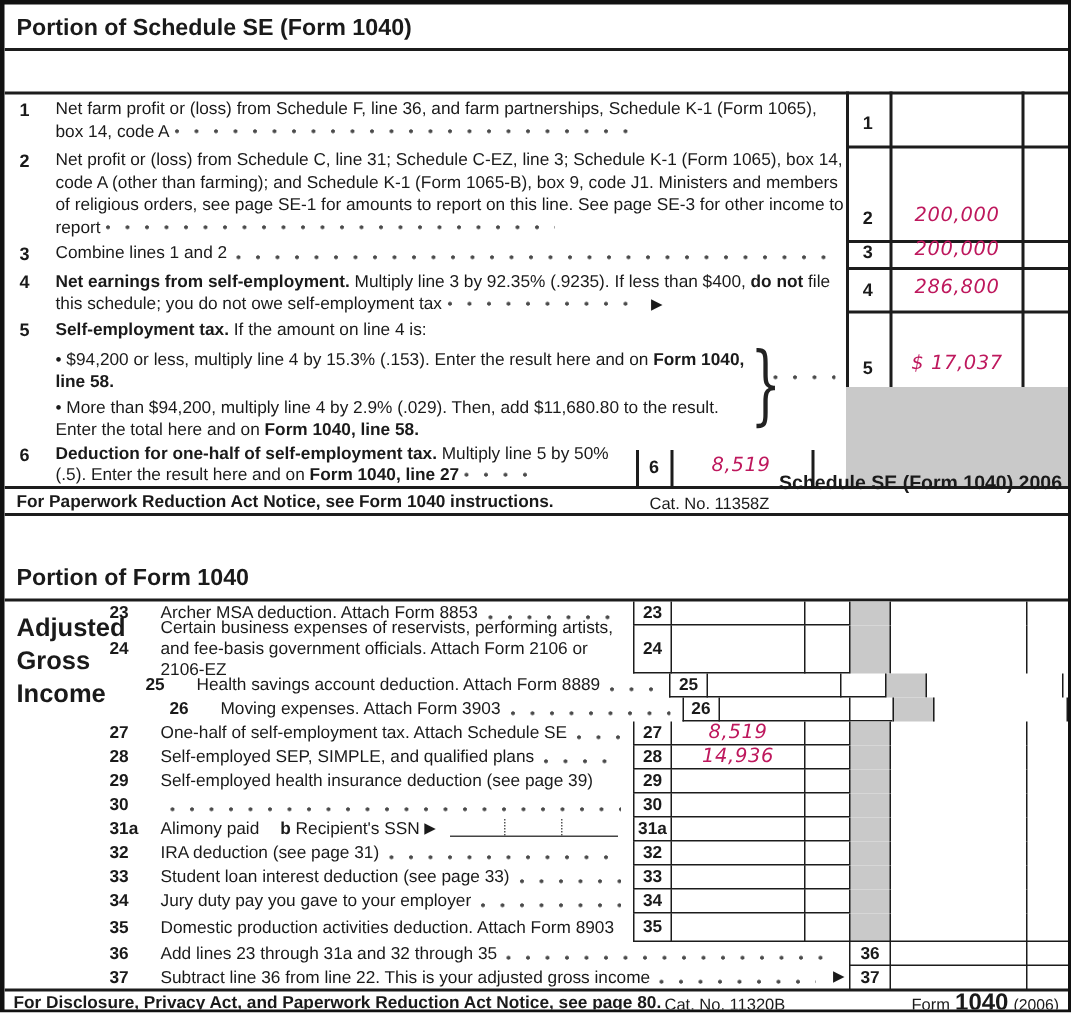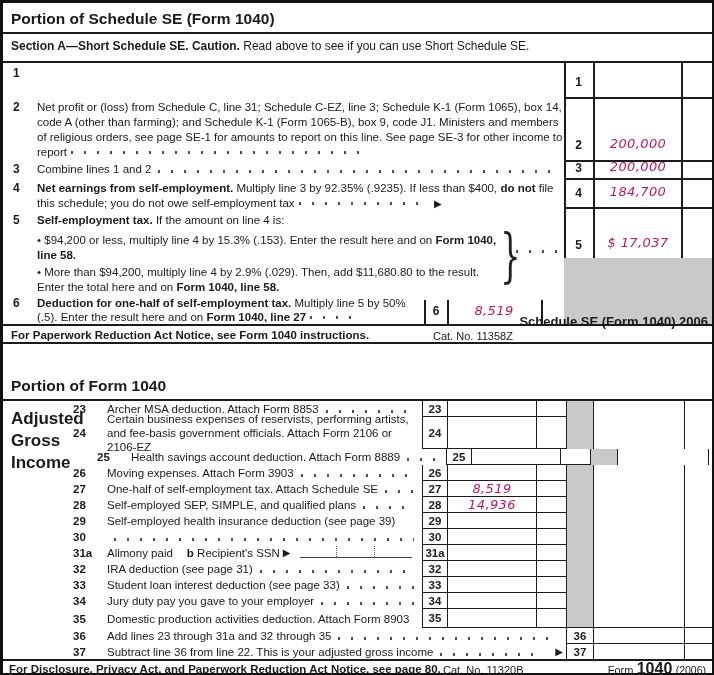--- a/index.html
+++ b/index.html
@@ -58,46 +58,46 @@
   .ssn i:last-child{border-right:none;}
 </style>
 </head>
 <body>
 
 <div class="sheet">
 
   <div class="abs title" style="left:8px;top:7px">Portion of Schedule SE (Form 1040)</div>
   <div class="rule" style="top:29px"></div>
 
-  <div class="abs" style="left:8px;top:36px;font-size:12px">
-    <span class="b">Section A—Short Schedule SE. Caution. </span>
-    <span>Read above to see if you can use Short Schedule SE.</span>
-  </div>
   <div class="rule" style="top:58px"></div>
 
   <div class="vline" style="left:561px;top:58px;height:264px"></div>
   <div class="vline" style="left:590px;top:58px;height:197px"></div>
   <div class="vline" style="left:678px;top:58px;height:197px"></div>
   <div class="hline" style="left:561px;right:0;top:94px"></div>
   <div class="hline" style="left:561px;right:0;top:157px"></div>
   <div class="hline" style="left:561px;right:0;top:175px"></div>
   <div class="hline" style="left:561px;right:0;top:204px"></div>
   <div class="gray" style="left:561px;right:0;top:255px;height:66px"></div>
 
   <div class="boxnum" style="left:561px;top:72px">1</div>
   <div class="boxnum" style="left:561px;top:135px">2</div>
   <div class="boxnum" style="left:561px;top:158px">3</div>
   <div class="boxnum" style="left:561px;top:183px">4</div>
   <div class="boxnum" style="left:561px;top:235px">5</div>
   <div class="val hw" style="left:592px;top:133px">200,000</div>
   <div class="val hw" style="left:592px;top:156px">200,000</div>
-  <div class="val hw" style="left:592px;top:181px">184,700</div>
+  <div class="val hw" style="left:592px;top:181px">286,800</div>
   <div class="val hw" style="left:592px;top:232px">$ 17,037</div>
 
   <div class="abs num" style="left:10px;top:63px">1</div>
+  <div class="abs itm" style="left:34px;top:63px;width:528px">
+    <span>Net farm profit or (loss) from Schedule F, line 36, and farm partnerships, Schedule K-1 (Form 1065), box 14, code A</span>
+    <span class="idots dotsbg" style="width:310px"></span>
+  </div>
 
   <div class="abs num" style="left:10px;top:97px">2</div>
   <div class="abs itm" style="left:34px;top:97px;width:528px">
     <span>Net profit or (loss) from Schedule C, line 31; Schedule C-EZ, line 3; Schedule K-1 (Form 1065), box 14, code A (other than farming); and Schedule K-1 (Form 1065-B), box 9, code J1. Ministers and members of religious orders, see page SE-1 for amounts to report on this line. See page SE-3 for other income to report</span>
     <span class="idots dotsbg" style="width:300px"></span>
   </div>
 
   <div class="abs num" style="left:10px;top:159px">3</div>
   <div class="abs itm" style="left:34px;top:159px;width:524px;display:flex">
     <span>Combine lines 1 and 2</span>
@@ -191,21 +191,21 @@
           <span>Health savings account deduction. Attach Form 8889</span>
           <span class="dots"></span>
         </div>
         <div class="c-numbox">25</div>
         <div class="c-amount hw"></div>
         <div class="c-cents"></div>
         <div class="c-gray"></div>
         <div class="c-right"></div>
         <div class="c-rcents"></div>
       </div>
-      <div class="frow" style="height: 16px;">
+      <div class="frow" style="height: 16px; padding-left: 40px;">
         <div class="c-text">
           <span class="rnum">26</span>
           <span>Moving expenses. Attach Form 3903</span>
           <span class="dots"></span>
         </div>
         <div class="c-numbox">26</div>
         <div class="c-amount hw"></div>
         <div class="c-cents"></div>
         <div class="c-gray"></div>
         <div class="c-right"></div>

